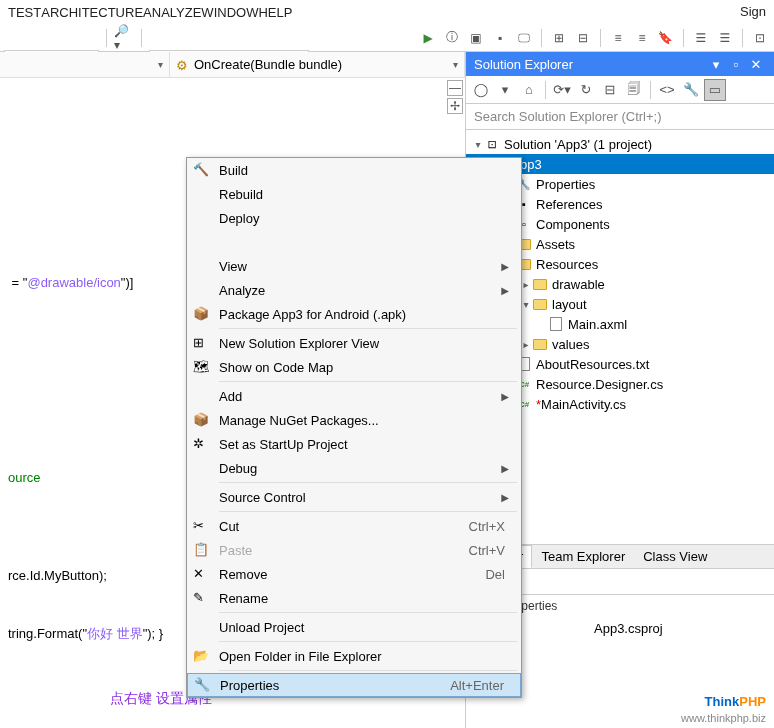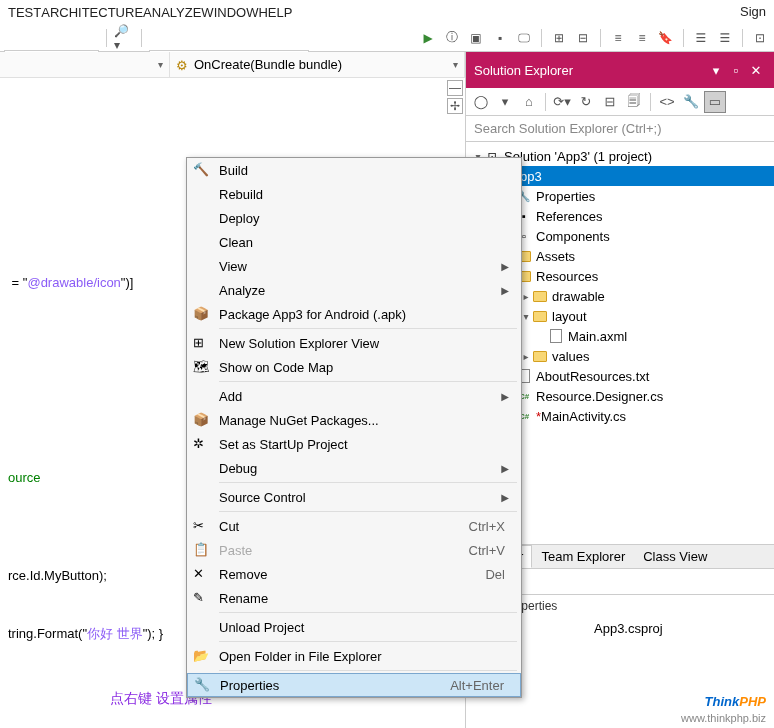--- a/index.html
+++ b/index.html
@@ -25,21 +25,21 @@
 .menu-item { display: flex; align-items: center; height: 24px; padding: 0 8px 0 0; position: relative; }
 .menu-item.highlighted { background: #cde6f7; border: 1px solid #7ba7ce; height: 24px; }
 .menu-gutter { width: 28px; display: flex; align-items: center; justify-content: center; height: 100%; }
 .menu-label { flex: 1; padding-left: 4px; }
 .menu-short { color: #666; padding-right: 8px; }
 .menu-item.disabled { color: #aaa; }
 .submenu-arrow { font-size: 10px; color: #555; padding-right: 4px; }
 .menu-sep { height: 1px; background: #ddd; margin: 2px 4px 2px 32px; }
 .mi-icon { width: 16px; height: 16px; }
 .se-panel { width: 308px; display: flex; flex-direction: column; background: #fff; }
-.se-title { background: #be185d; color: #fff; height: 36px; display: flex; align-items: center; padding: 0 8px; font-size: 12px; }
+.se-title { background: #3b82f6; color: #fff; height: 24px; display: flex; align-items: center; padding: 0 8px; font-size: 12px; }
 .se-title-spacer { flex: 1; }
 .se-title-btn { width: 20px; text-align: center; color: #fff; }
 .se-toolbar { display: flex; align-items: center; height: 28px; border-bottom: 1px solid #ccc; padding: 0 4px; gap: 2px; }
 .se-tb-icon { width: 22px; height: 22px; display: flex; align-items: center; justify-content: center; color: #555; font-size: 13px; }
 .se-search { border-bottom: 1px solid #ccc; padding: 4px 8px; color: #888; height: 26px; display: flex; align-items: center; }
 .se-tree { flex: 1; overflow: auto; padding: 4px 0; font-size: 13px; }
 .tree-row { display: flex; align-items: center; height: 20px; padding-left: 6px; white-space: nowrap; }
 .tree-row.selected { background: #007acc; color: #fff; }
 .tree-icon { width: 16px; height: 16px; margin-right: 4px; display: inline-flex; align-items: center; justify-content: center; font-size: 11px; }
 .expander { width: 12px; text-align: center; color: #666; font-size: 10px; }
@@ -51,21 +51,21 @@
 .se-tab.active { background: #fff; border: 1px solid #ccc; border-bottom-color: #fff; }
 .props-panel { border-top: 1px solid #ccc; height: 160px; background: #fff; }
 .props-tb { height: 26px; border-bottom: 1px solid #ccc; display: flex; align-items: center; padding: 0 4px; }
 .props-title { padding: 4px 8px; color: #333; font-size: 12px; }
 .props-grid { padding: 2px 8px; }
 .props-row { display: flex; height: 18px; align-items: center; }
 .props-key { width: 120px; color: #555; }
 .props-val { flex: 1; }
 .annotation { position: absolute; left: 110px; bottom: 20px; color: #8a2be2; font-size: 14px; }
 .logo { position: absolute; right: 8px; bottom: 4px; text-align: right; }
-.logo-t { font-weight: bold; font-size: 22px; font-style: italic; }
+.logo-t { font-weight: bold; font-size: 22px; }
 .logo-think { color: #0066cc; }
 .logo-php { color: #ff8c00; }
 .logo-url { font-size: 11px; color: #888; }
 .plus-boxes { position: absolute; right: 2px; top: 28px; display:flex; flex-direction:column; gap:2px; }
 .plus-box { width: 16px; height: 16px; border: 1px solid #aaa; display:flex; align-items:center; justify-content:center; font-size:12px; color:#555;}
 .pressed { background:#d0d0d0; border:1px solid #888; }
 </style>
 </head>
 <body>
 
@@ -275,21 +275,20 @@
     <div class="menu-item">
       <div class="menu-gutter"></div>
       <div class="menu-label">Rebuild</div>
     </div>
     <div class="menu-item">
       <div class="menu-gutter"></div>
       <div class="menu-label">Deploy</div>
     </div>
     <div class="menu-item">
       <div class="menu-gutter"></div>
-      <div class="menu-label">Clean</div>
     </div>
     <div class="menu-item">
       <div class="menu-gutter"></div>
       <div class="menu-label">View</div>
       <div class="submenu-arrow">▶</div>
     </div>
     <div class="menu-item">
       <div class="menu-gutter"></div>
       <div class="menu-label">Analyze</div>
       <div class="submenu-arrow">▶</div>

